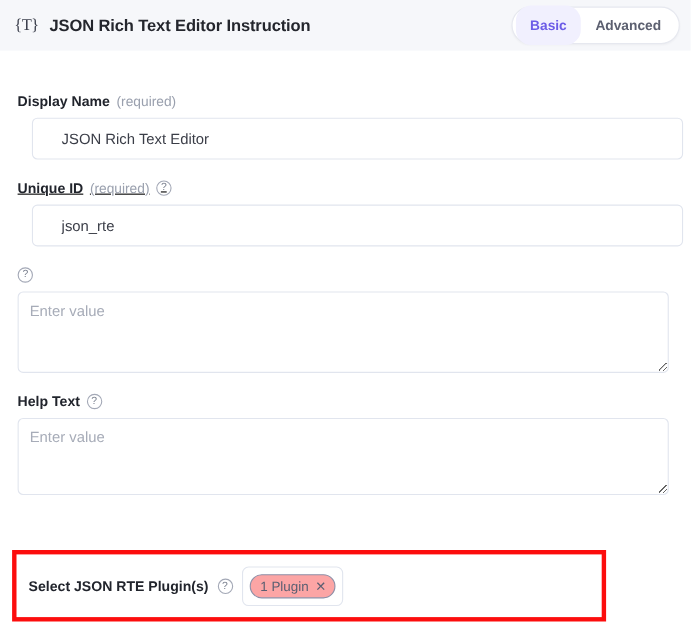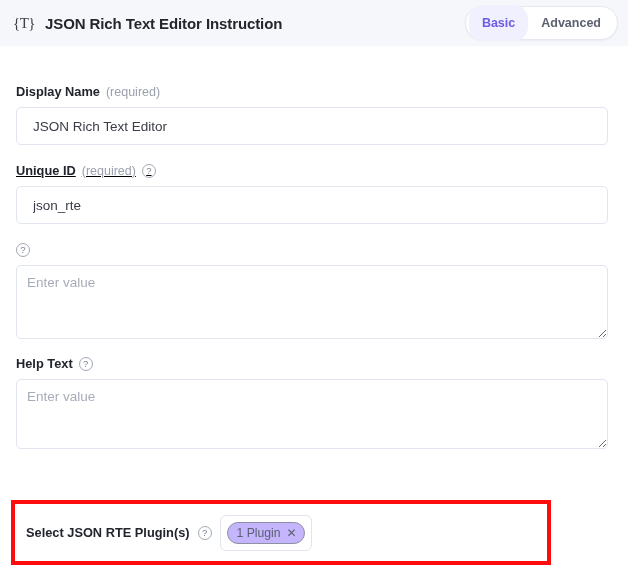--- a/index.html
+++ b/index.html
@@ -122,25 +122,26 @@
     box-sizing: border-box;
   }
 
   .text-input {
     width: 592px;
     height: 38px;
     box-sizing: border-box;
     border: 1px solid #e1e5ee;
     border-radius: 5px;
     background: #ffffff;
-    padding: 0 16px;
+    padding: 0 26px;
     font-size: 13.5px;
     color: #3a3d47;
     font-family: "Liberation Sans", sans-serif;
     outline: none;
+    margin-left: 13px;
   }
   .text-input::placeholder { color: #a7acb8; }
 
   .text-area {
     width: 592px;
     box-sizing: border-box;
     border: 1px solid #e1e5ee;
     border-radius: 5px;
     background: #ffffff;
     padding: 9px 10px;
@@ -191,21 +192,21 @@
   }
   .chip {
     height: 22px;
     display: flex;
     align-items: center;
     gap: 6px;
     border: 1px solid #8d90a8;
     border-radius: 11px;
     padding: 0 7px 0 9px;
     box-sizing: border-box;
-    background: #c4b5fd;
+    background: #fca5a5;
   }
   .chip-text {
     font-size: 12.2px;
     color: #5b5f72;
     white-space: nowrap;
   }
   .chip-close {
     font-size: 12px;
     color: #5b5f72;
     line-height: 1;

